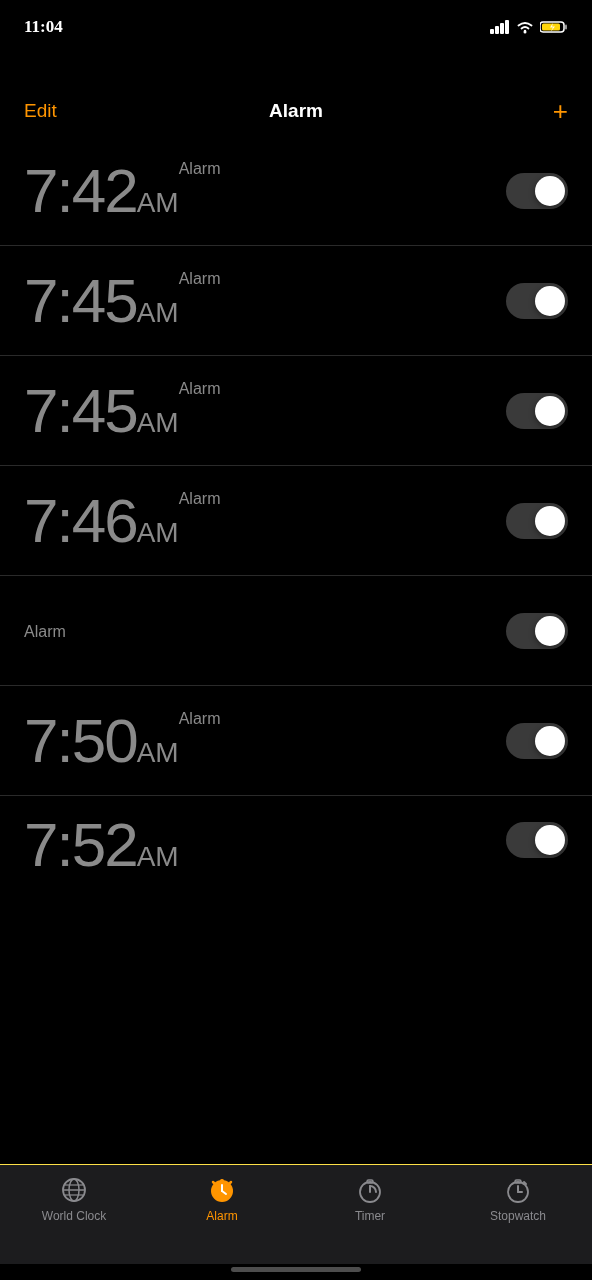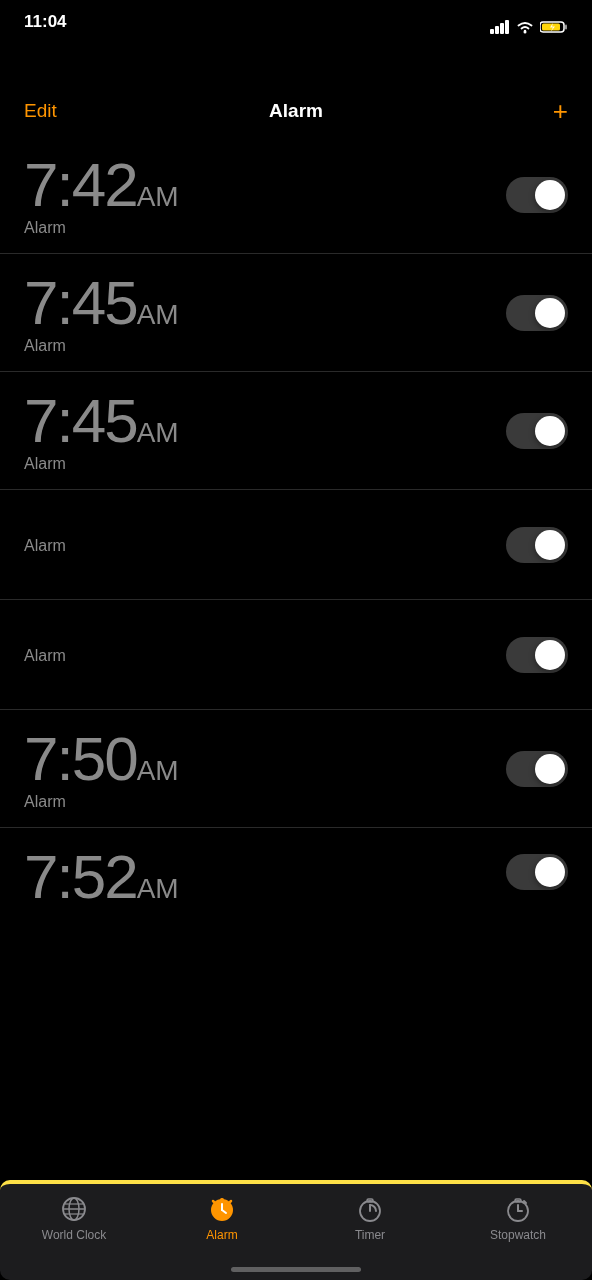--- a/index.html
+++ b/index.html
@@ -12,22 +12,24 @@
       color: #fff;
       font-family: -apple-system, 'SF Pro Display', 'Helvetica Neue', Arial, sans-serif;
       overflow: hidden;
       position: relative;
     }
 
     
     .status-bar {
       display: flex;
       justify-content: space-between;
+      align-items: center;
       padding: 12px 24px 8px;
       height: 50px;
+      font-family: Liberation Serif, serif;
     }
 
     .status-time {
       font-size: 17px;
       font-weight: 600;
       color: #fff;
     }
 
     .status-icons {
       display: flex;
@@ -79,21 +81,21 @@
       display: flex;
       justify-content: space-between;
       align-items: center;
       padding: 16px 24px;
       border-bottom: 1px solid #2a2a2a;
       min-height: 110px;
     }
 
     .alarm-info {
       display: flex;
-      flex-direction: column;
+      flex-direction: row;
       justify-content: center;
     }
 
     .alarm-time {
       font-size: 62px;
       font-weight: 200;
       color: #8a8a8a;
       line-height: 1.05;
       letter-spacing: -2px;
     }
@@ -172,30 +174,29 @@
       border-radius: 50%;
       background: #fff;
       top: 3px;
       right: 3px;
       box-shadow: 0 2px 6px rgba(0,0,0,0.4);
     }
 
     
     .tab-bar {
       position: absolute;
-      bottom: 0;
+      bottom: 16px;
       left: 0;
       right: 0;
       height: 100px;
       background: #1c1c1e;
-      border-top: 4px solid #fde047;
+      border-top: 1px solid #fde047;
       display: flex;
       align-items: flex-start;
       padding-top: 10px;
-      border-radius: 10px;
     }
 
     .tab-item {
       flex: 1;
       display: flex;
       flex-direction: column;
       align-items: center;
       gap: 4px;
       cursor: pointer;
     }
@@ -299,20 +300,21 @@
       <div class="alarm-time">7:45<span class="ampm">AM</span></div>
       <div class="alarm-label">Alarm</div>
     </div>
     <div class="toggle">
       <div class="toggle-knob"></div>
     </div>
   </div>
 
   <div class="alarm-item">
     <div class="alarm-info">
+      <div class="alarm-time">7:46<span class="ampm">AM</span></div>
       <div class="alarm-label">Alarm</div>
     </div>
     <div class="toggle">
       <div class="toggle-knob"></div>
     </div>
   </div>
 
   <div class="alarm-item">
     <div class="alarm-info">
       <div class="alarm-label">Alarm</div>

